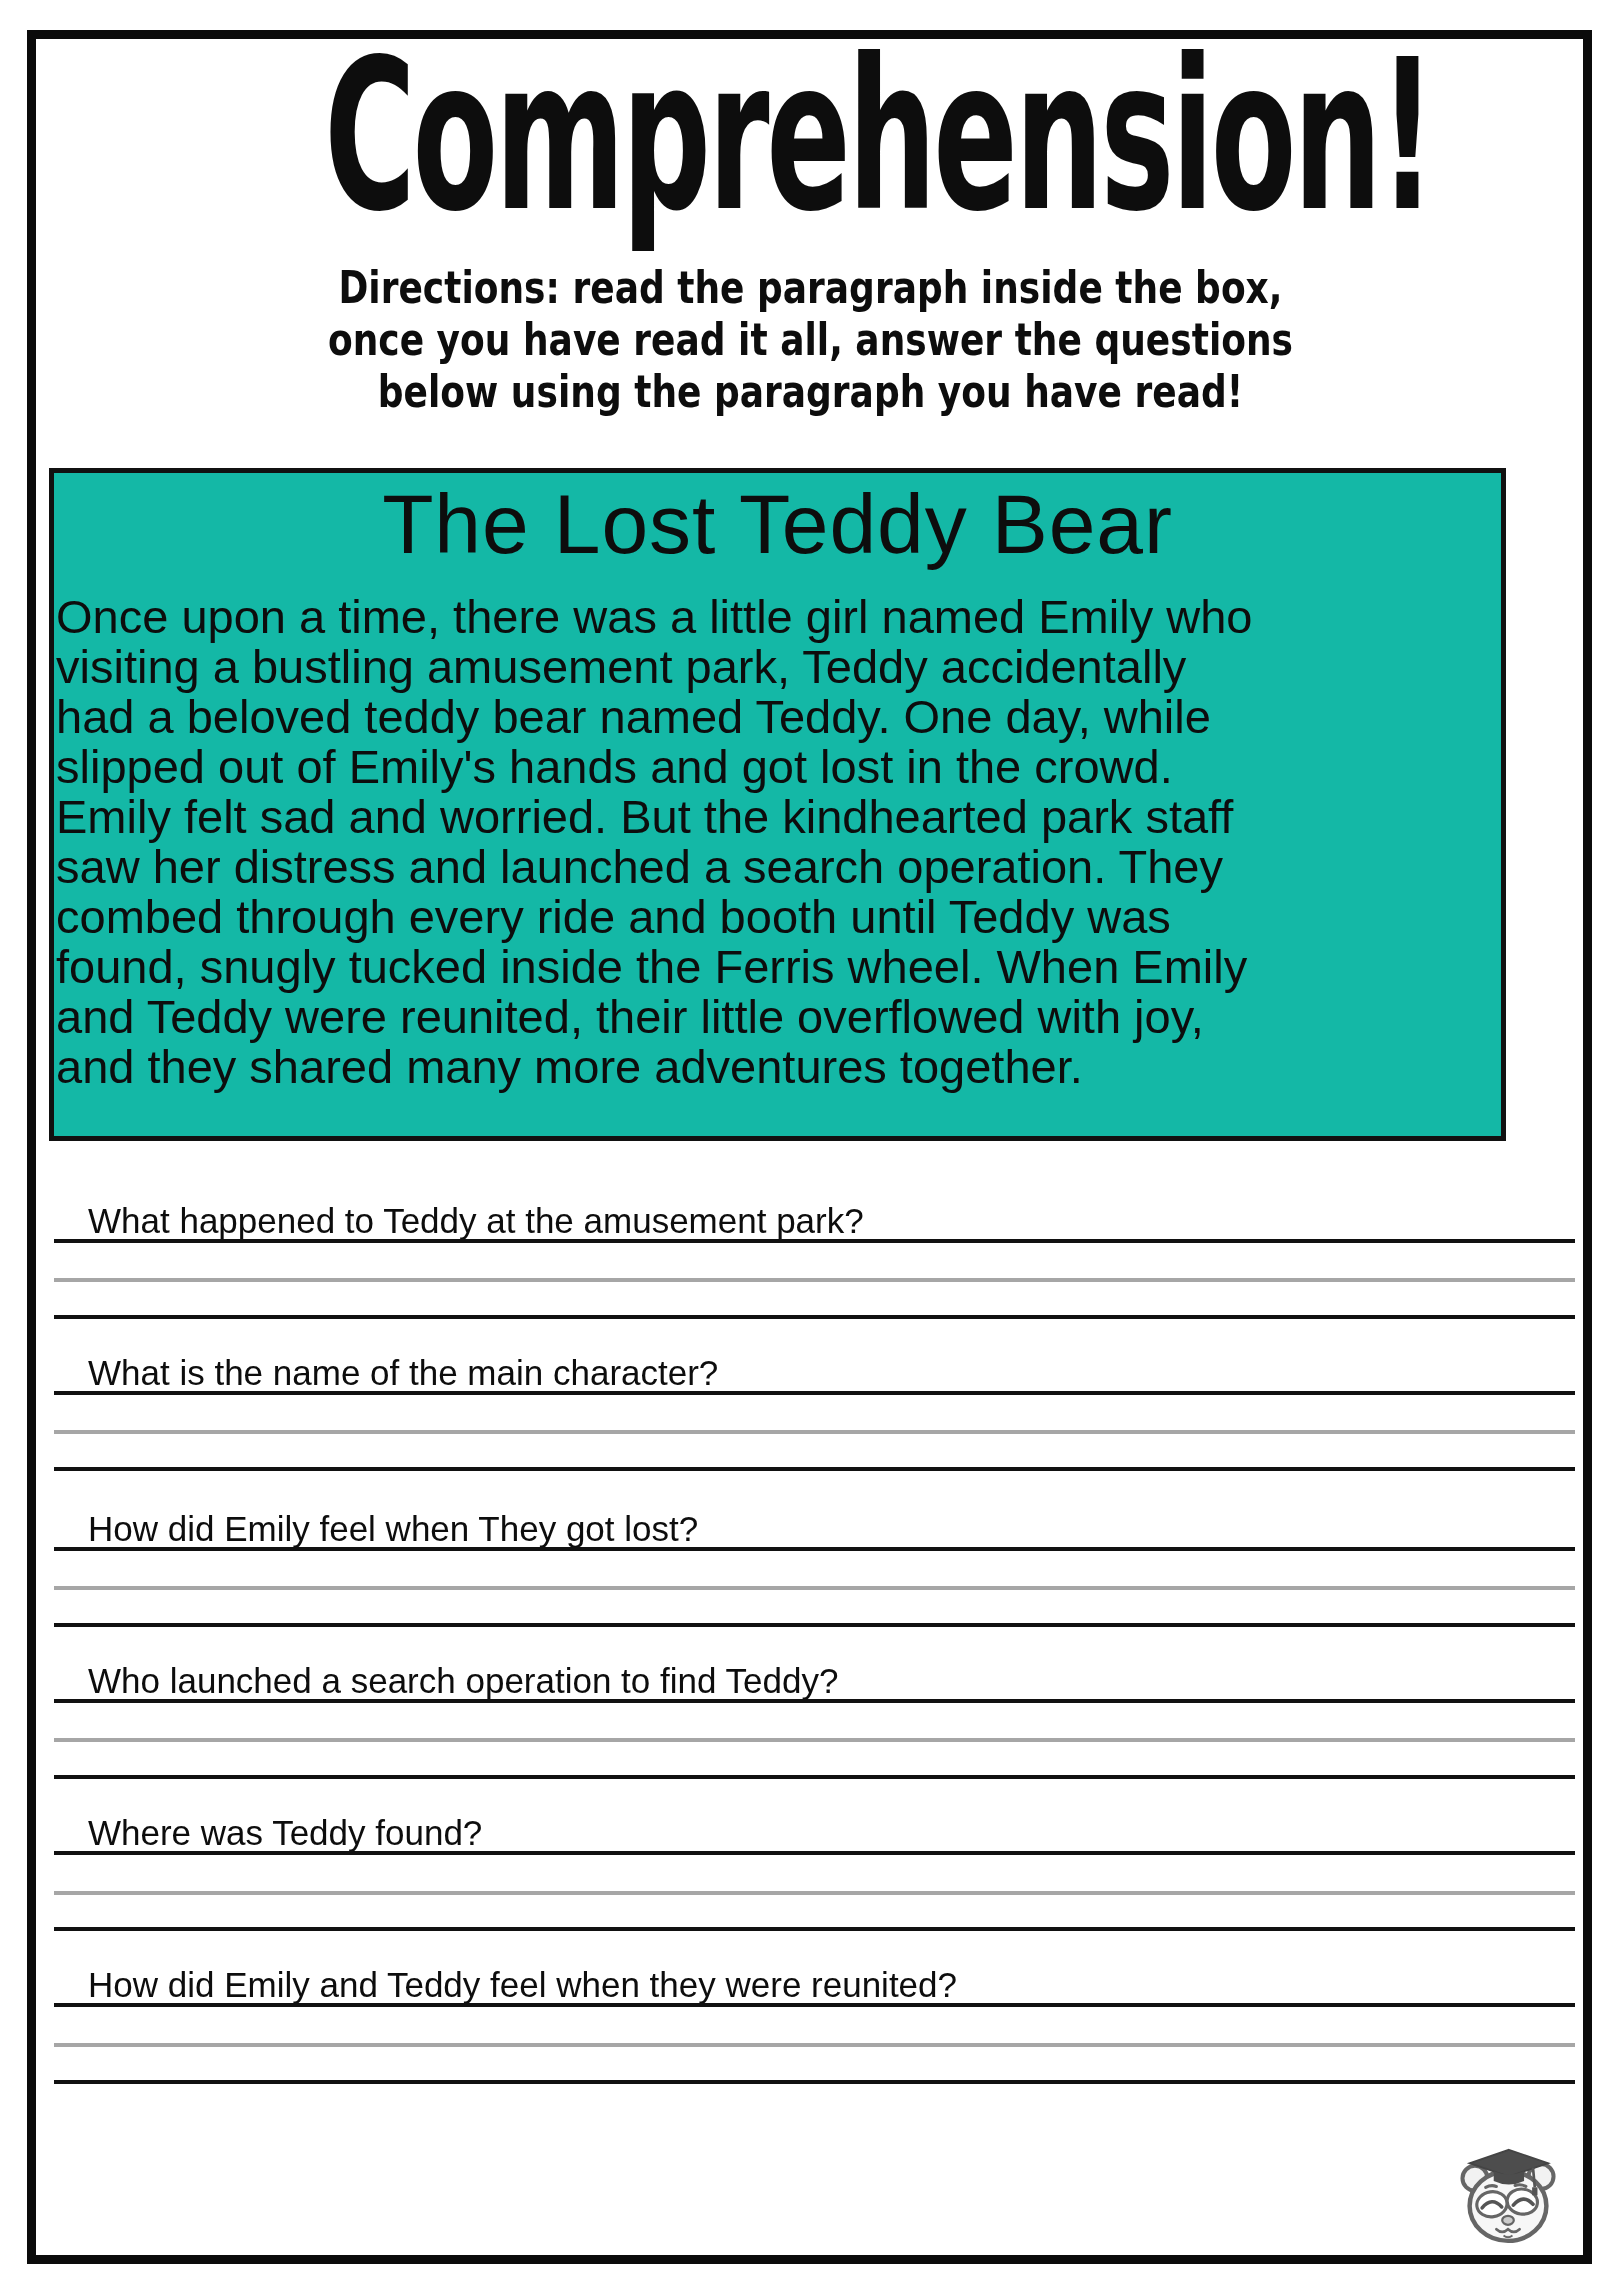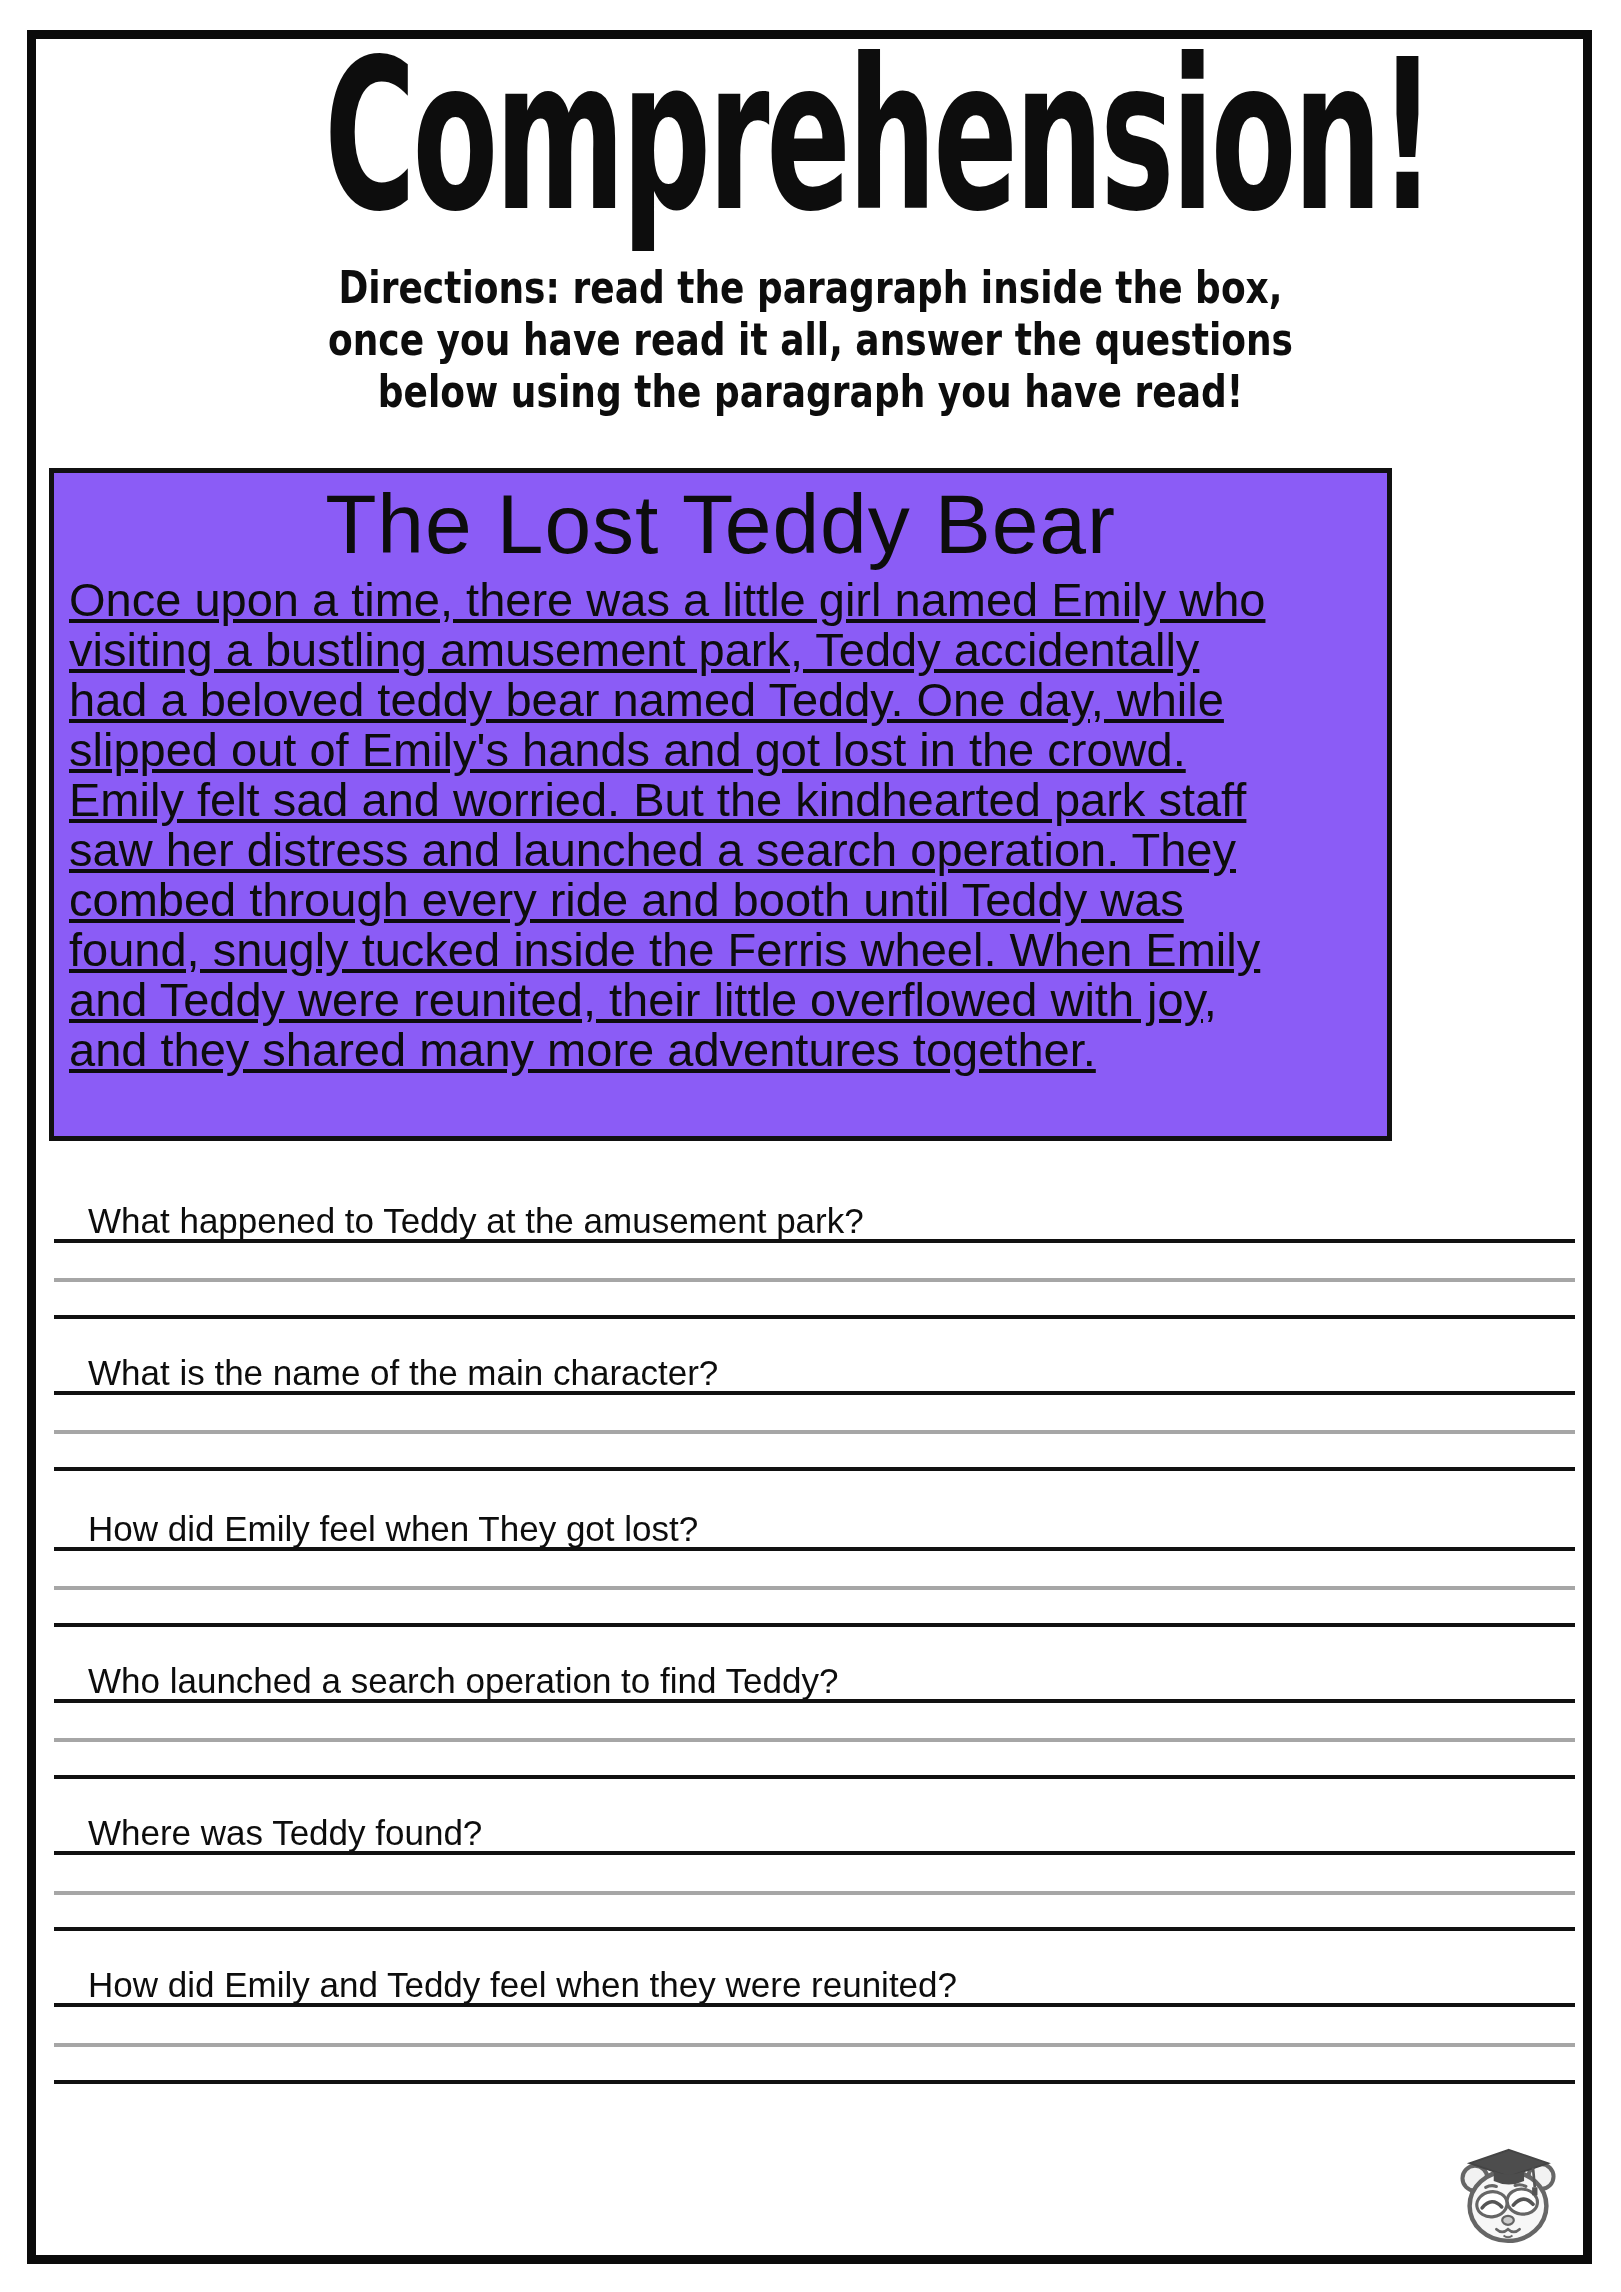--- a/index.html
+++ b/index.html
@@ -42,40 +42,39 @@
     font-family: "DejaVu Sans", sans-serif;
     font-weight: 600;
     font-size: 45px;
     line-height: 52px;
     transform: scaleX(0.80);
     transform-origin: center top;
   }
   .passage-box {
     position: absolute;
     left: 49px; top: 468px;
-    width: 1343px; height: 673px;
+    width: 1457px; height: 673px;
     border: 5.4px solid #111111;
     box-sizing: border-box;
-    background: #8b5cf6;
+    background: #14b8a6;
   }
   .passage-title {
     margin-top: 9px;
     width: 100%;
     text-align: center;
     font-size: 84px;
     line-height: 1.0;
     font-weight: normal;
     letter-spacing: 0.9px;
     white-space: nowrap;
   }
   .passage-lines {
-    margin-top: 9px;
-    padding-left: 15px;
+    margin-top: 26px;
+    padding-left: 2px;
     padding-right: 9px;
-    text-decoration: underline;
   }
   .passage-line {
     font-size: 47px;
     line-height: 50px;
     white-space: nowrap;
     letter-spacing: 0px;
   }
   .q-text {
     position: absolute;
     left: 65px;

